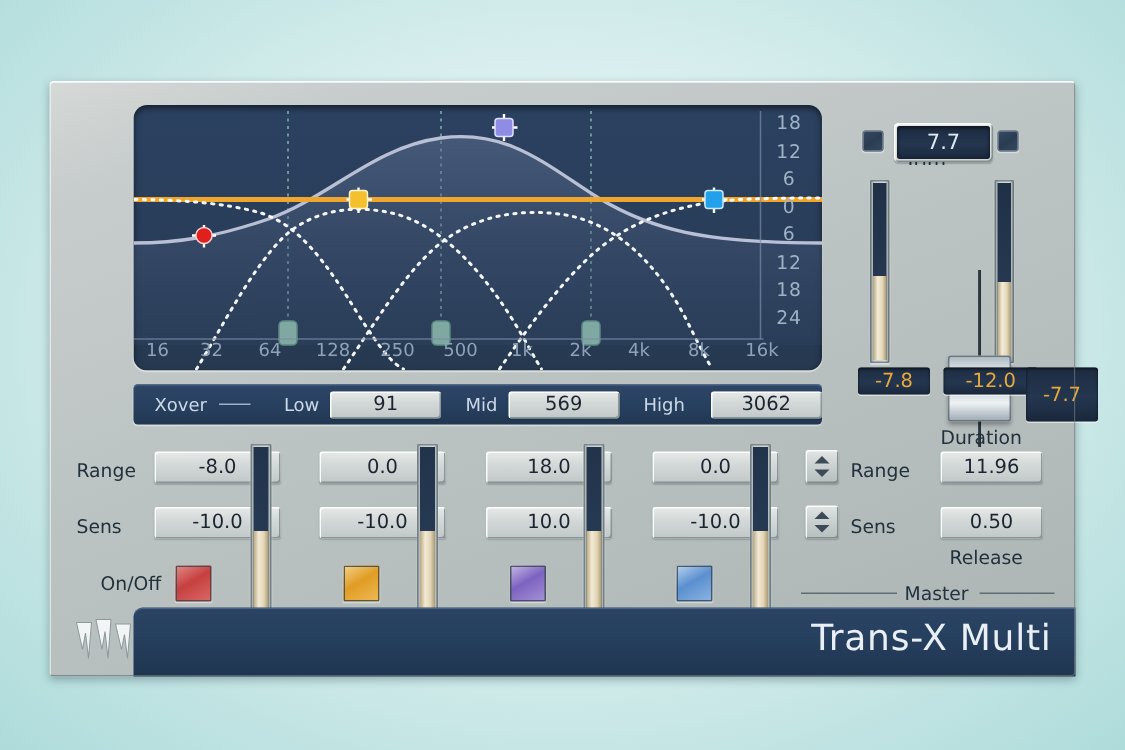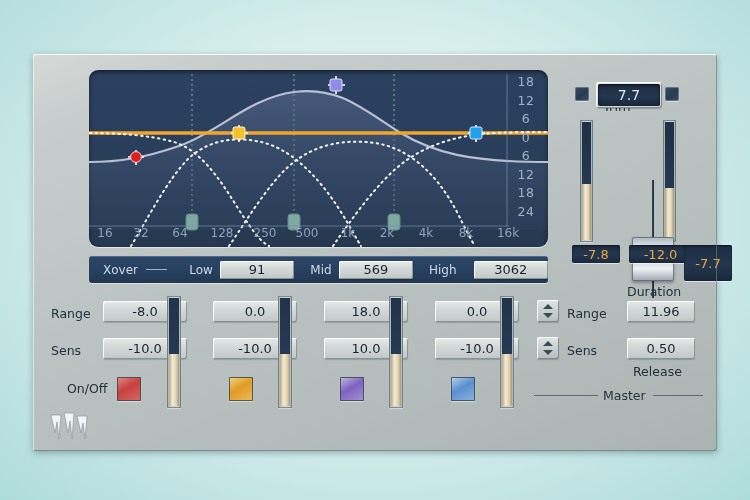--- a/index.html
+++ b/index.html
@@ -357,20 +357,23 @@
 
     <div class="rowlabel" style="left:594px;top:230px">Duration</div>
     <div class="field" style="position:absolute;left:594px;top:247px;width:68px;height:21px">11.96</div>
     <div class="field" style="position:absolute;left:594px;top:284px;width:68px;height:21px">0.50</div>
     <div class="rowlabel" style="left:600px;top:310px">Release</div>
 
     <div class="master-line" style="left:501px;top:341px;width:64px"></div>
     <div class="master-txt" style="left:570px;top:334px">Master</div>
     <div class="master-line" style="left:620px;top:341px;width:50px"></div>
 
+    <div class="footer">
+      <div class="brand">Trans-X Multi</div>
+    </div>
 
     <svg class="logo" viewBox="0 0 48 36">
       <g fill="#f2f5f6" stroke="#8d999d" stroke-width=".7">
         <path d="M6,6 L10,24 L12,13 L14,30 L16,6 Z"></path>
         <path d="M19,4 L23,24 L25,12 L27,30 L29,4 Z"></path>
         <path d="M32,7 L36,24 L38,14 L40,30 L42,7 Z"></path>
       </g>
     </svg>
 
   </div>

